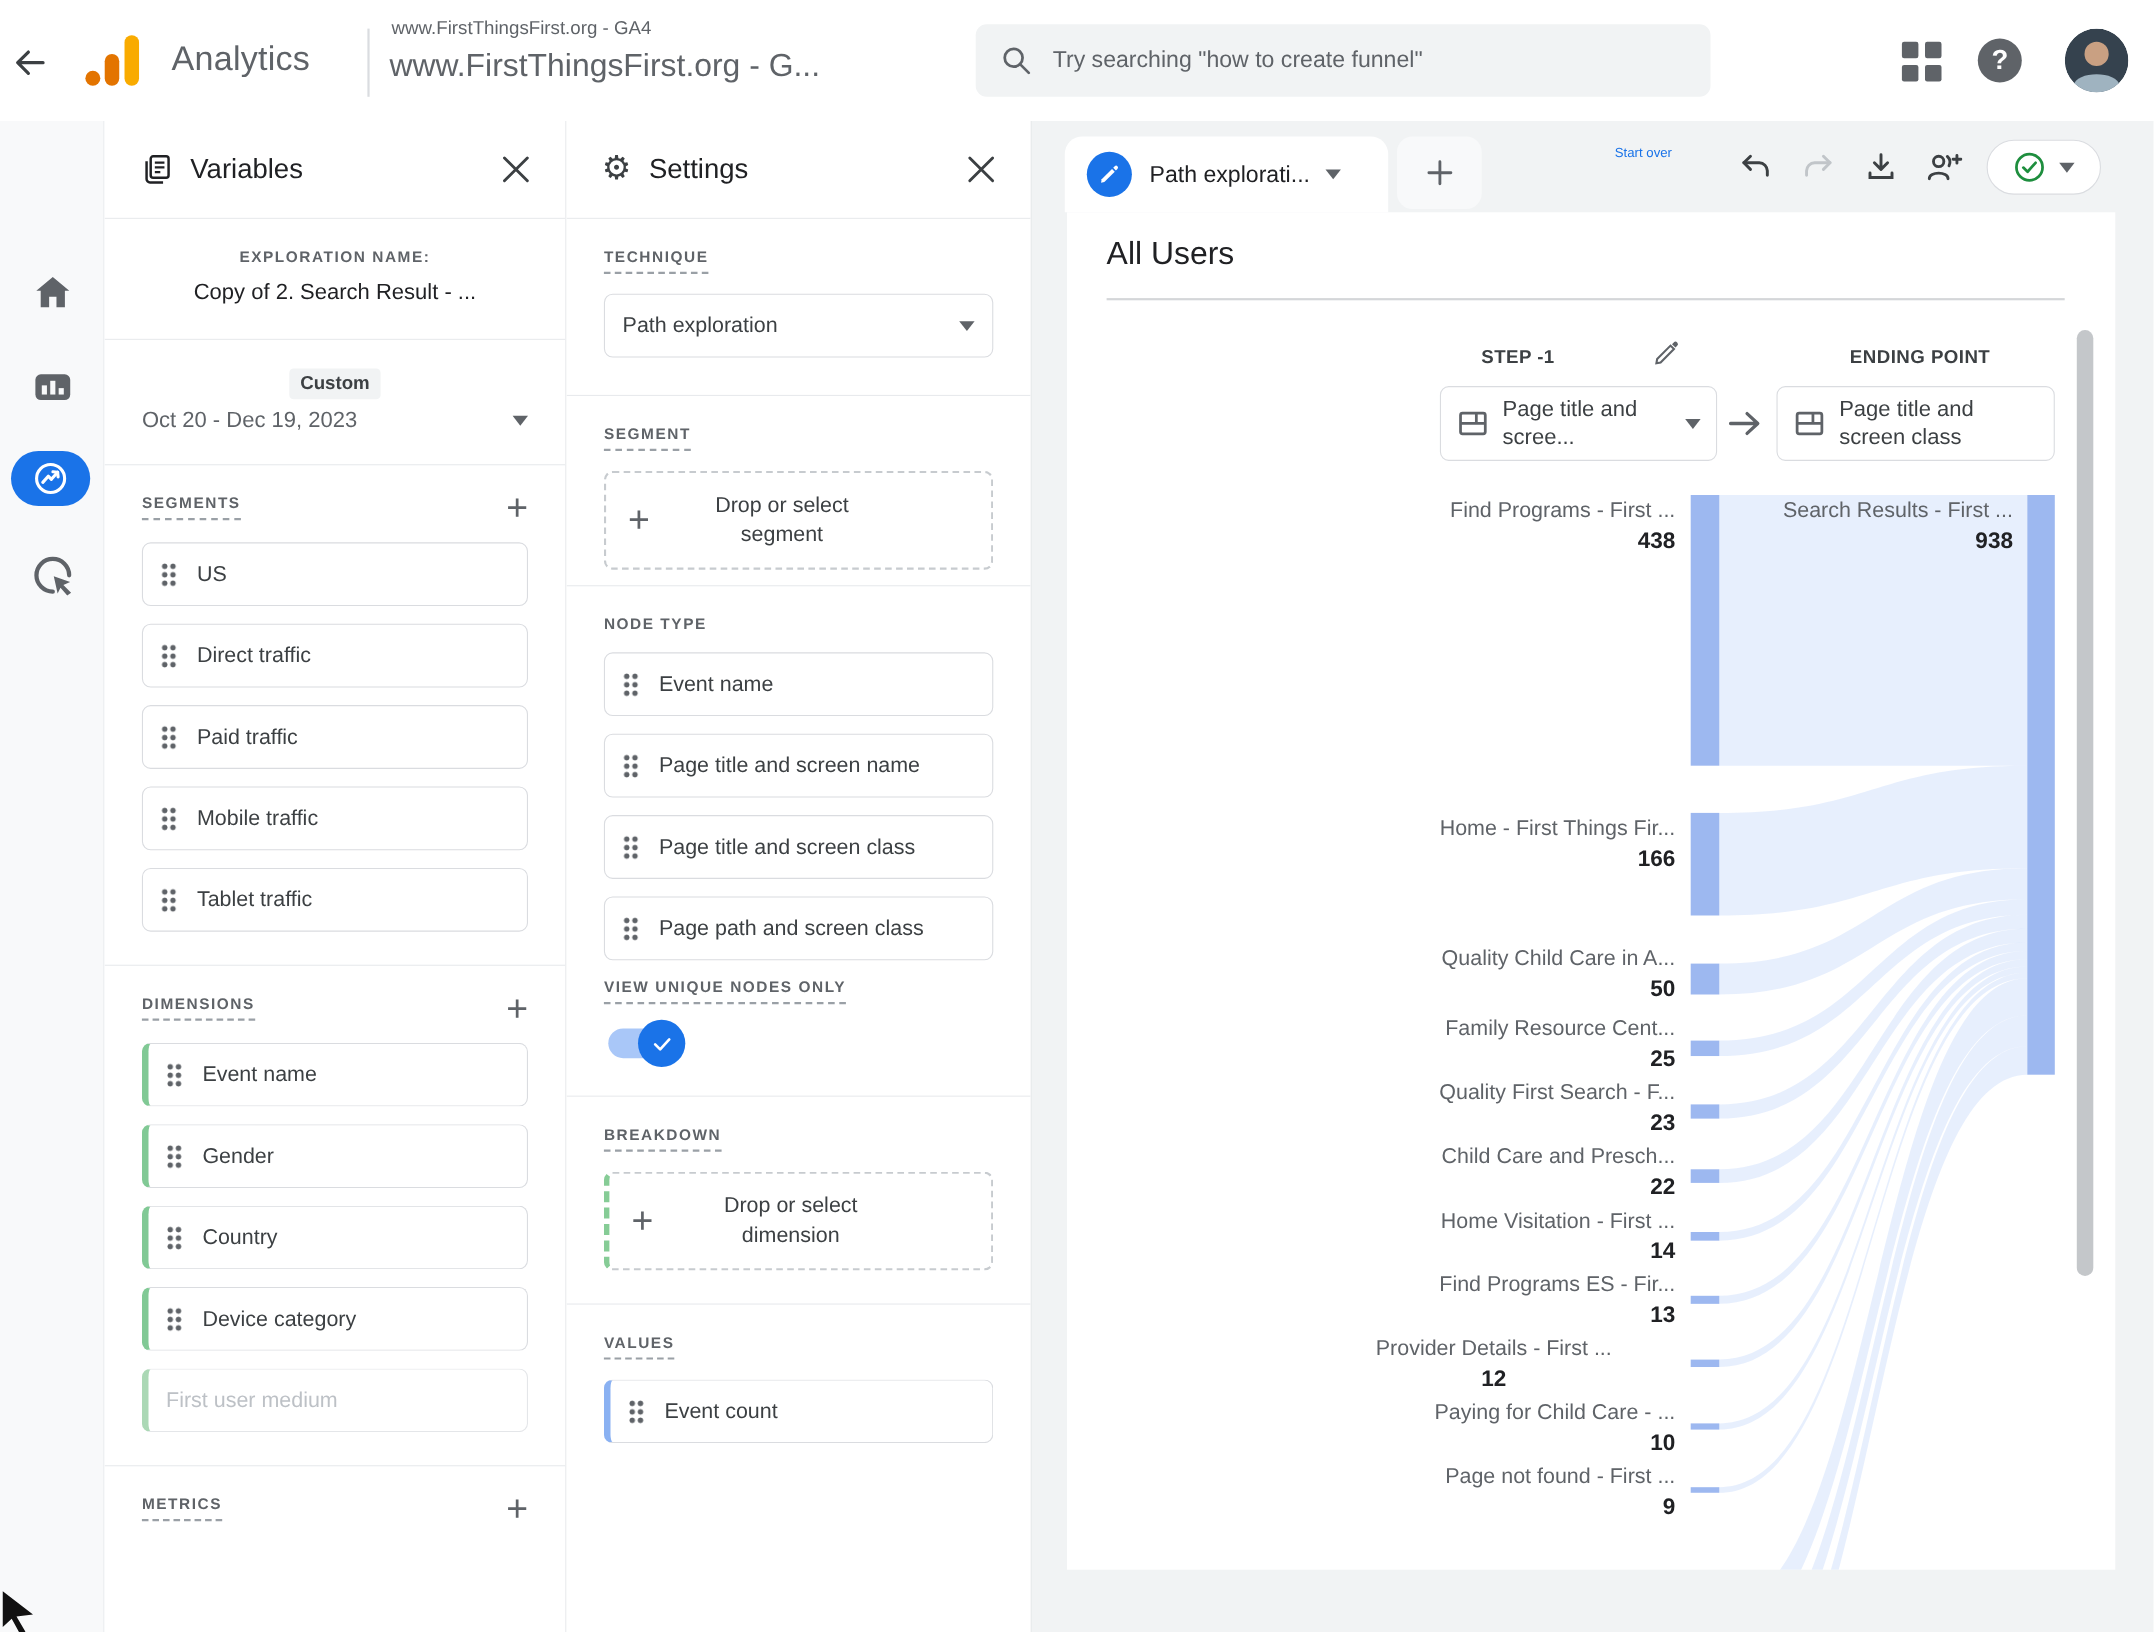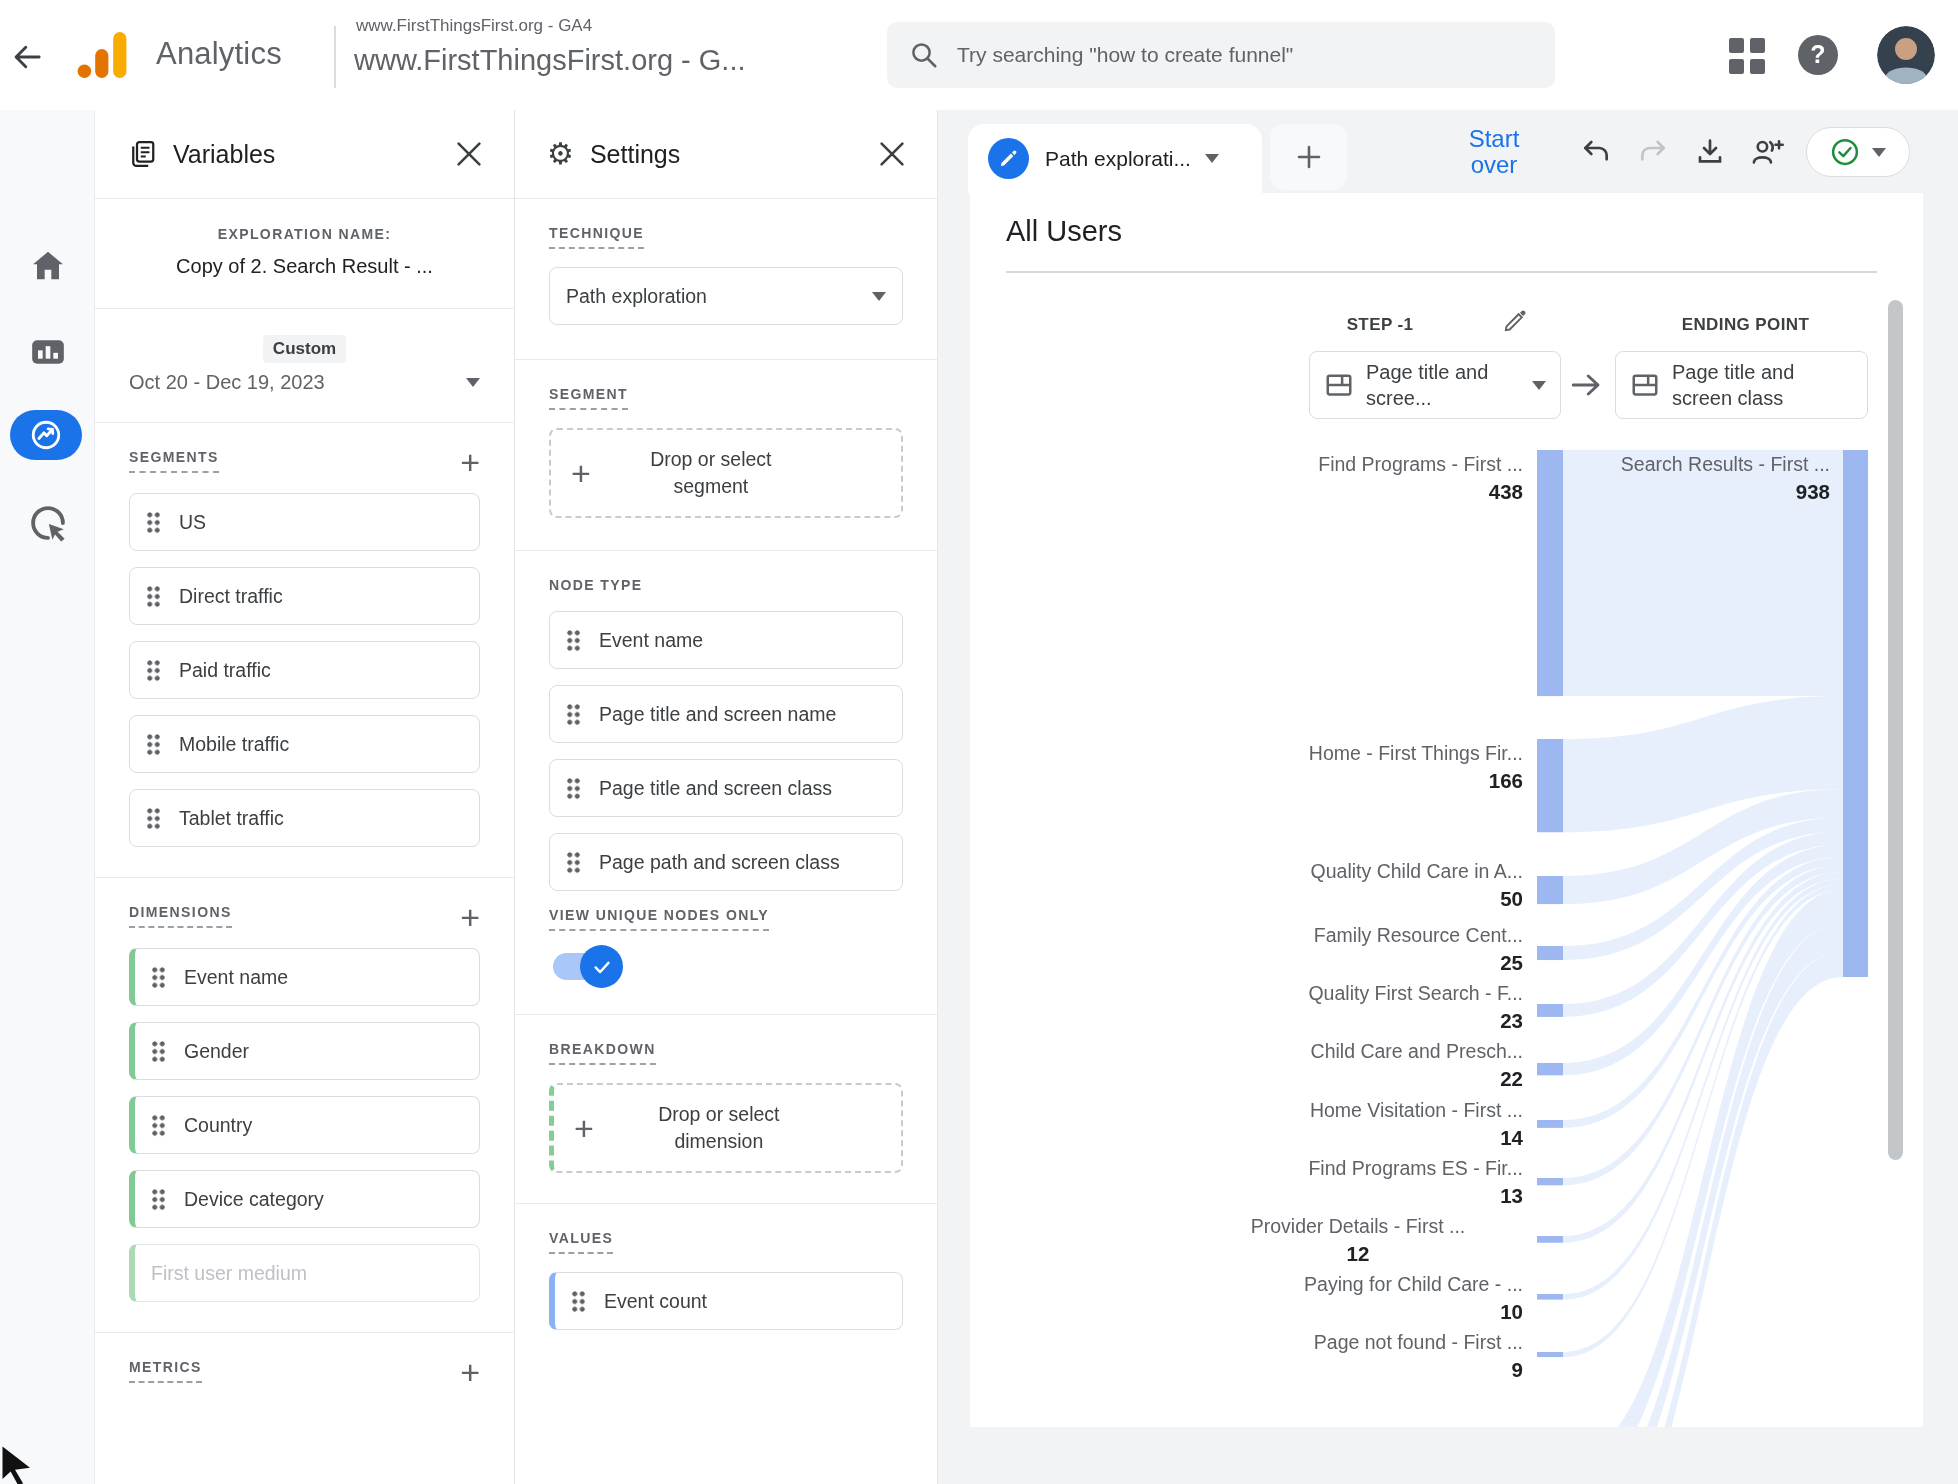--- a/index.html
+++ b/index.html
@@ -61,21 +61,21 @@
   #toggle .knob{position:absolute;right:-6px;top:-8px;width:43px;height:43px;border-radius:50%;background:#1a73e8;display:flex;align-items:center;justify-content:center;}
 
   
   #canvas{left:938px;top:110px;width:1020px;height:1374px;background:#f1f3f4;}
   #tabbar{left:0;top:0;width:1063px;height:83px;}
   #active-tab{left:30px;top:14px;width:294px;height:69px;background:#fff;border-radius:16px 16px 0 0;display:flex;align-items:center;padding:0 20px;box-sizing:border-box;cursor:pointer;}
   #tab-pencil{width:41px;height:41px;border-radius:50%;background:#1a73e8;display:flex;align-items:center;justify-content:center;flex:0 0 41px;}
   #tab-label{font-size:21px;color:#202124;margin-left:16px;white-space:nowrap;}
   #active-tab .caret{margin-left:14px;}
   #plus-tab{left:332px;top:14px;width:77px;height:66px;background:#f8f9fa;border-radius:14px;display:flex;align-items:center;justify-content:center;cursor:pointer;}
-  #start-over{left:508px;top:16px;width:96px;text-align:center;font-size:24px;line-height:26px;color:#1a73e8;cursor:pointer;}
+  #start-over{left:508px;top:16px;width:96px;text-align:center;font-size:12px;line-height:26px;color:#1a73e8;cursor:pointer;}
   .tool-ic{position:absolute;top:26px;width:32px;height:32px;cursor:pointer;}
   #approve-pill{left:868px;top:17px;width:102px;height:48px;border:1.5px solid #dadce0;border-radius:26px;background:#fff;display:flex;align-items:center;justify-content:center;gap:12px;cursor:pointer;}
 
   #card{left:32px;top:83px;width:953px;height:1234px;background:#fff;overflow:hidden;}
   #all-users{left:36px;top:22px;font-size:29px;color:#202124;}
   #title-underline{left:36px;top:78px;width:871px;height:2px;background:#d4d6d9;}
   .colhead{position:absolute;top:122px;font-size:17px;font-weight:700;color:#3c4043;letter-spacing:.4px;}
   #step-head{left:300px;width:220px;text-align:center;}
   #ending-head{left:668px;width:215px;text-align:center;}
   #step-pencil{left:532px;top:114px;width:27px;height:27px;cursor:pointer;}
@@ -282,21 +282,21 @@
     <div class="vsec" style="padding-bottom:34px">
       <div class="sechead">
           <span class="seclab dashed">TECHNIQUE</span>
         </div>
       <div class="chip" id="technique-select" style="margin-bottom:0">
         <span>Path exploration</span>
         <span class="caret"></span>
       </div>
     </div>
 
-    <div class="vsec" style="padding-bottom:32px">
+    <div class="vsec" style="padding-bottom:14px">
       <div class="sechead">
           <span class="seclab dashed">SEGMENT</span>
         </div>
       <div class="dropbox">
         <span class="plusg">+</span>
         <span style="max-width:200px">Drop or select segment</span>
       </div>
     </div>
 
     <div class="vsec" style="padding-bottom:24px">

